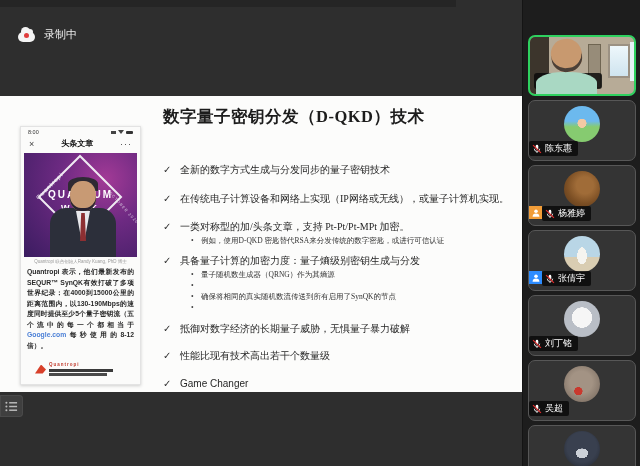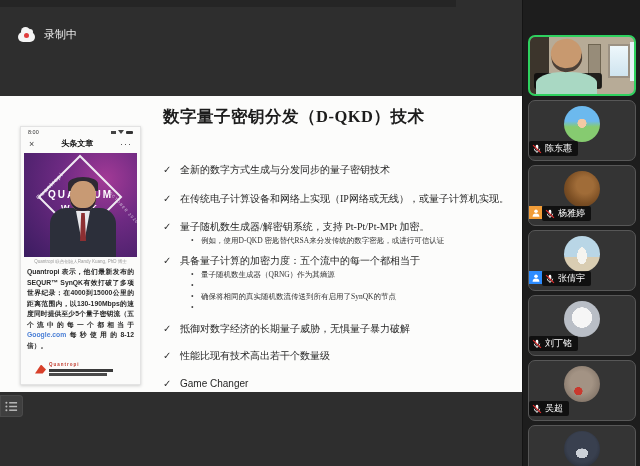--- a/index.html
+++ b/index.html
@@ -199,32 +199,32 @@
           <span>全新的数字方式生成与分发同步的量子密钥技术</span>
         </div>
 
         <div class="b mb15">
           <span class="check">✓</span>
           <span>在传统电子计算设备和网络上实现（IP网络或无线），或量子计算机实现。</span>
         </div>
 
         <div class="b mb1">
           <span class="check">✓</span>
-          <span>量子随机数生成器/解密钥系统，支持 Pt-Pt/Pt-MPt 加密。</span>
+          <span>一类对称型的加/头条文章，支持 Pt-Pt/Pt-MPt 加密。</span>
         </div>
         <div class="subs mb8">
           <div class="sub">
             <span class="sm">•</span>
             <span>例如，使用D-QKD 密匙替代RSA来分发传统的数字密匙，或进行可信认证</span>
           </div>
         </div>
 
         <div class="b mb1">
           <span class="check">✓</span>
-          <span>具备量子计算的加密力度：五个流中的每一个都相当于</span>
+          <span>具备量子计算的加密力度：量子熵级别密钥生成与分发</span>
         </div>
         <div class="subs mb9">
           <div class="sub">
             <span class="sm">•</span>
             <span>量子随机数生成器（QRNG）作为其熵源</span>
           </div>
           <div class="sub">
             <span class="sm">•</span>
           </div>
           <div class="sub">

